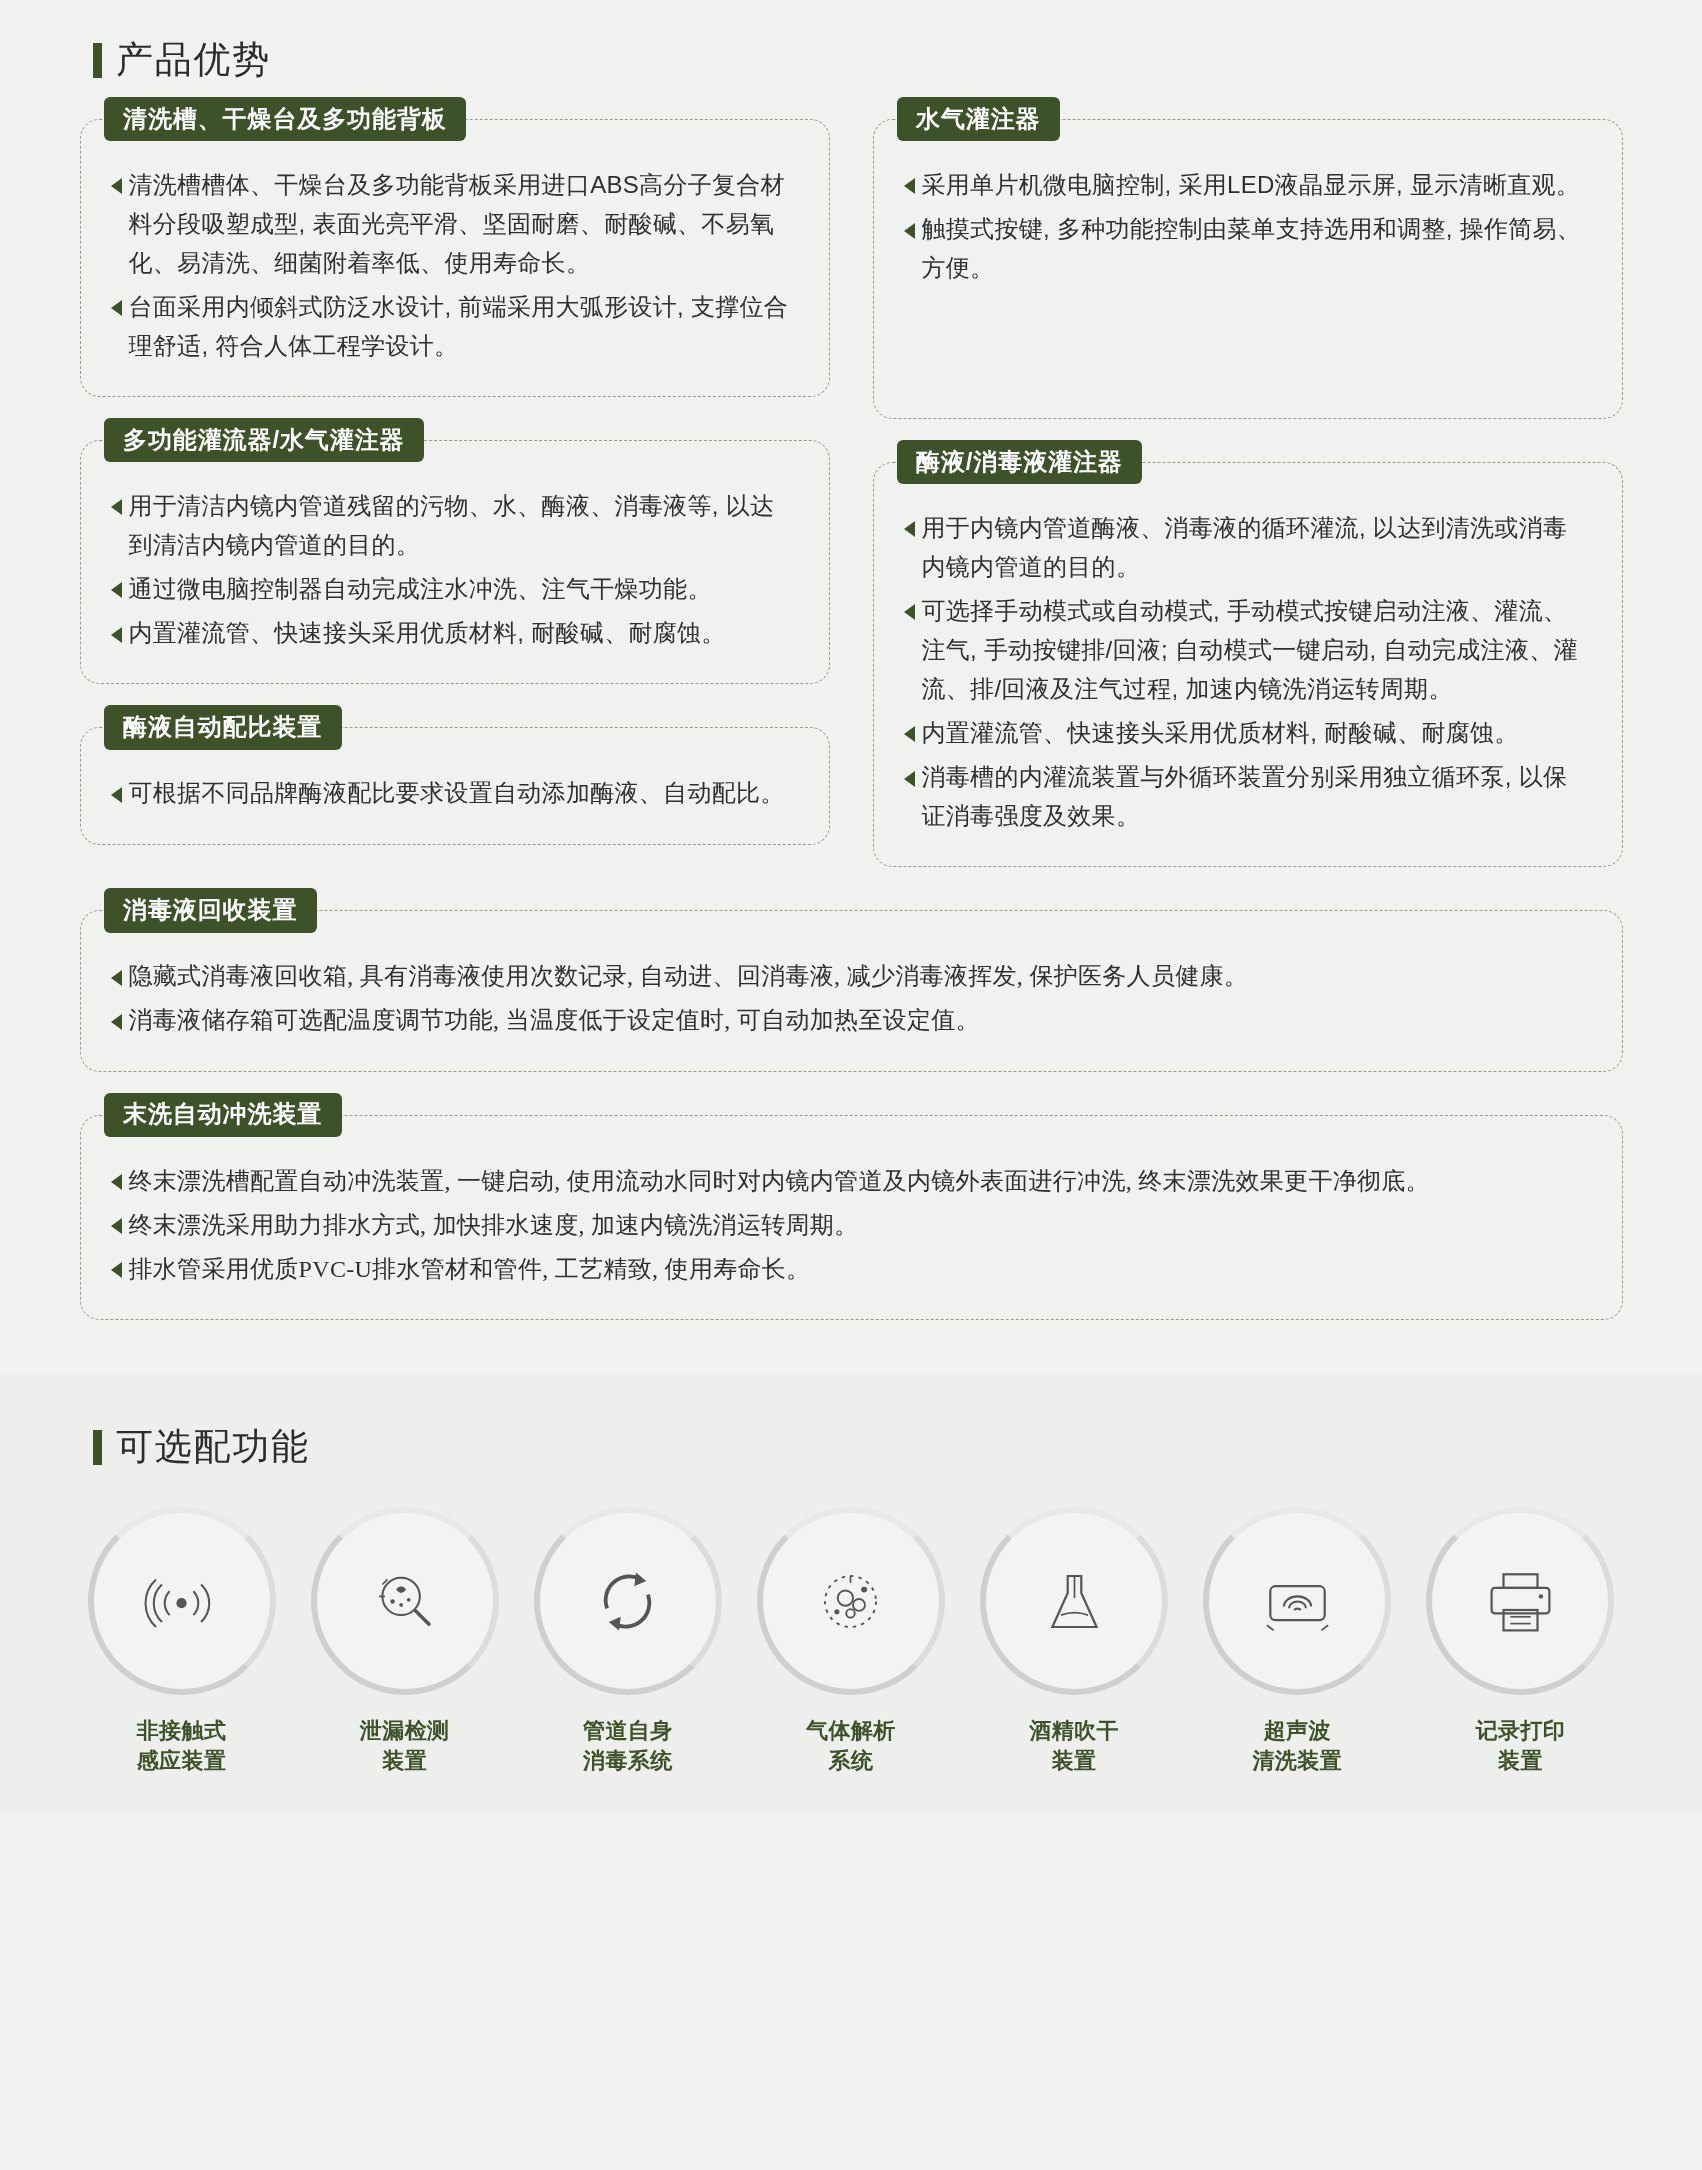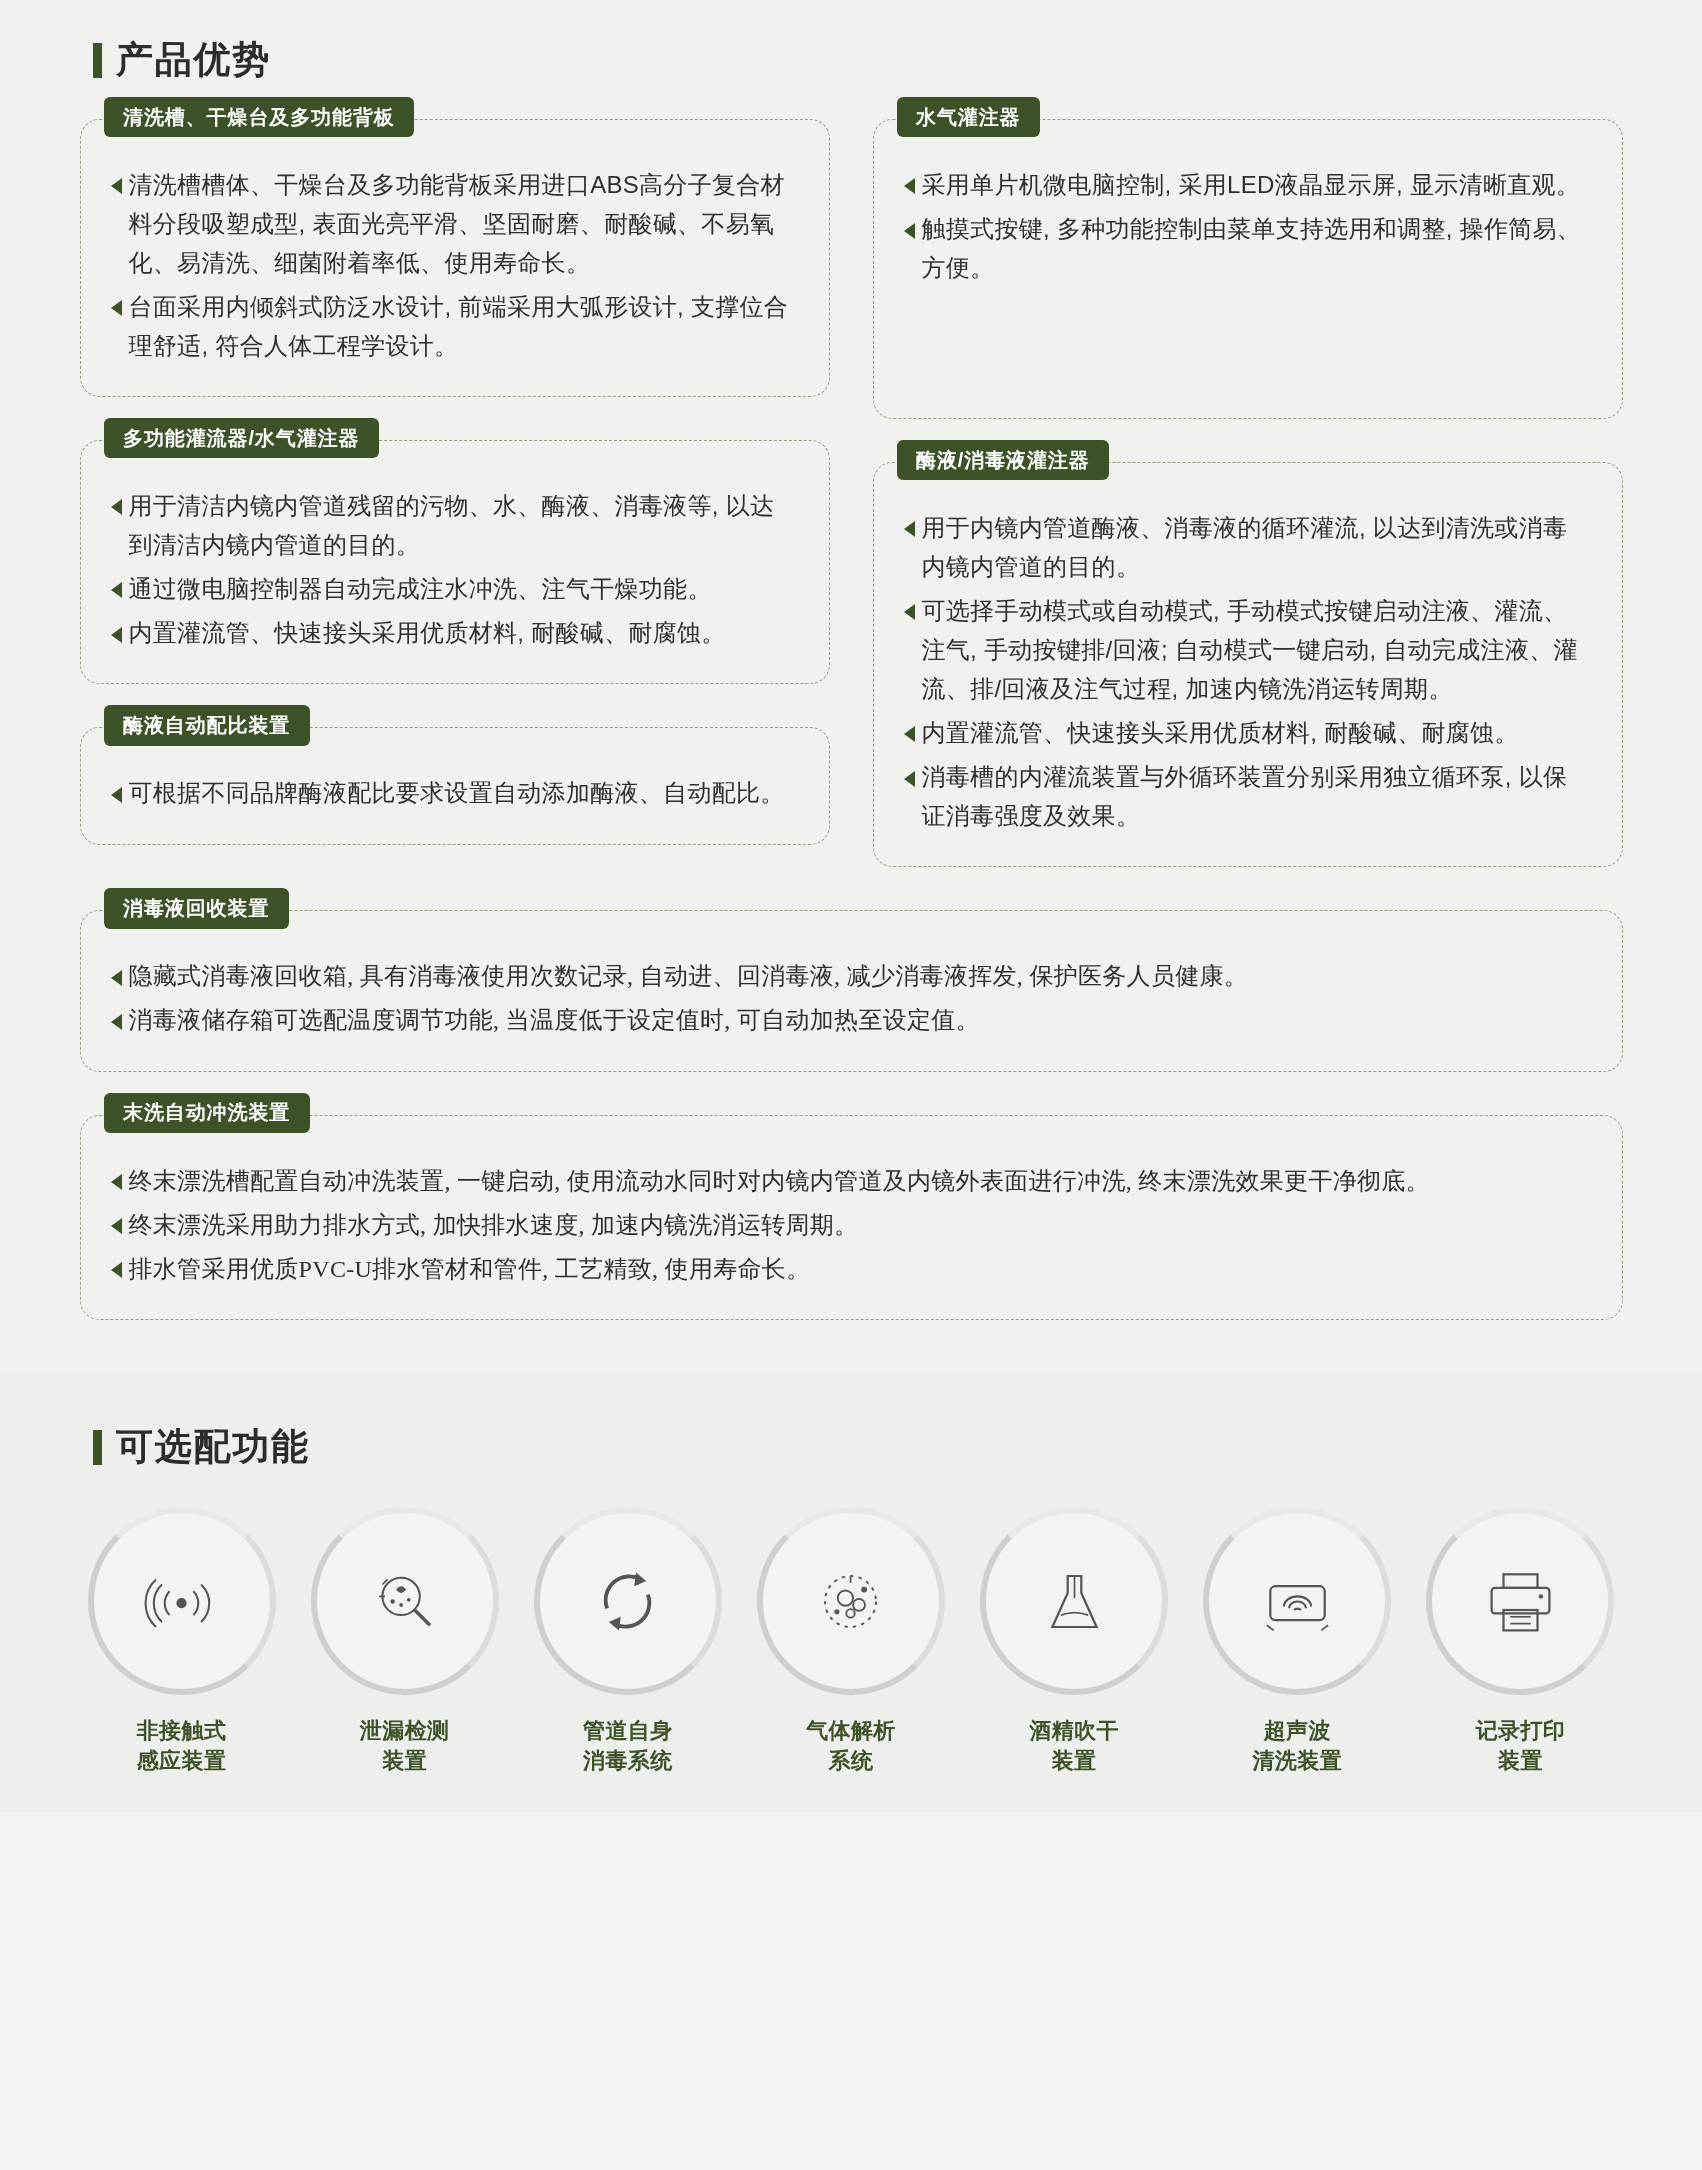--- a/index.html
+++ b/index.html
@@ -22,21 +22,21 @@
   }
   .section-optional {
     background:#eeeeec;
     padding:49px 0 35px 0;
   }
   .sec-title {
     display:flex;
     align-items:center;
     margin:0 0 34px 93px;
     font-size:37px;
-    font-weight:bold;
+    font-weight:normal;
     letter-spacing:1.8px;
     color:#2c2c2c;
   }
   .sec-title .bar {
     width:8.9px;
     height:35px;
     background:#3d5229;
     margin-right:14px;
     display:inline-block;
   }
@@ -59,21 +59,21 @@
   }
   .card.half { width:750px; }
   .card.full { width:1543px;font-family:Liberation Serif, serif; }
 
   .card-label {
     position:absolute;
     top:-23px;
     left:23px;
     background:#3d5229;
     color:#fff;
-    font-size:20px;
+    font-size:24px;
     font-weight:bold;
     letter-spacing:0.9px;
     padding:9.8px 19.5px 10.6px 19.5px;
     border-radius:6.2px;
     white-space:nowrap;
     line-height:1;
   }
 
   ul.bullets { list-style:none; margin:0; padding:0; }
   ul.bullets li {

